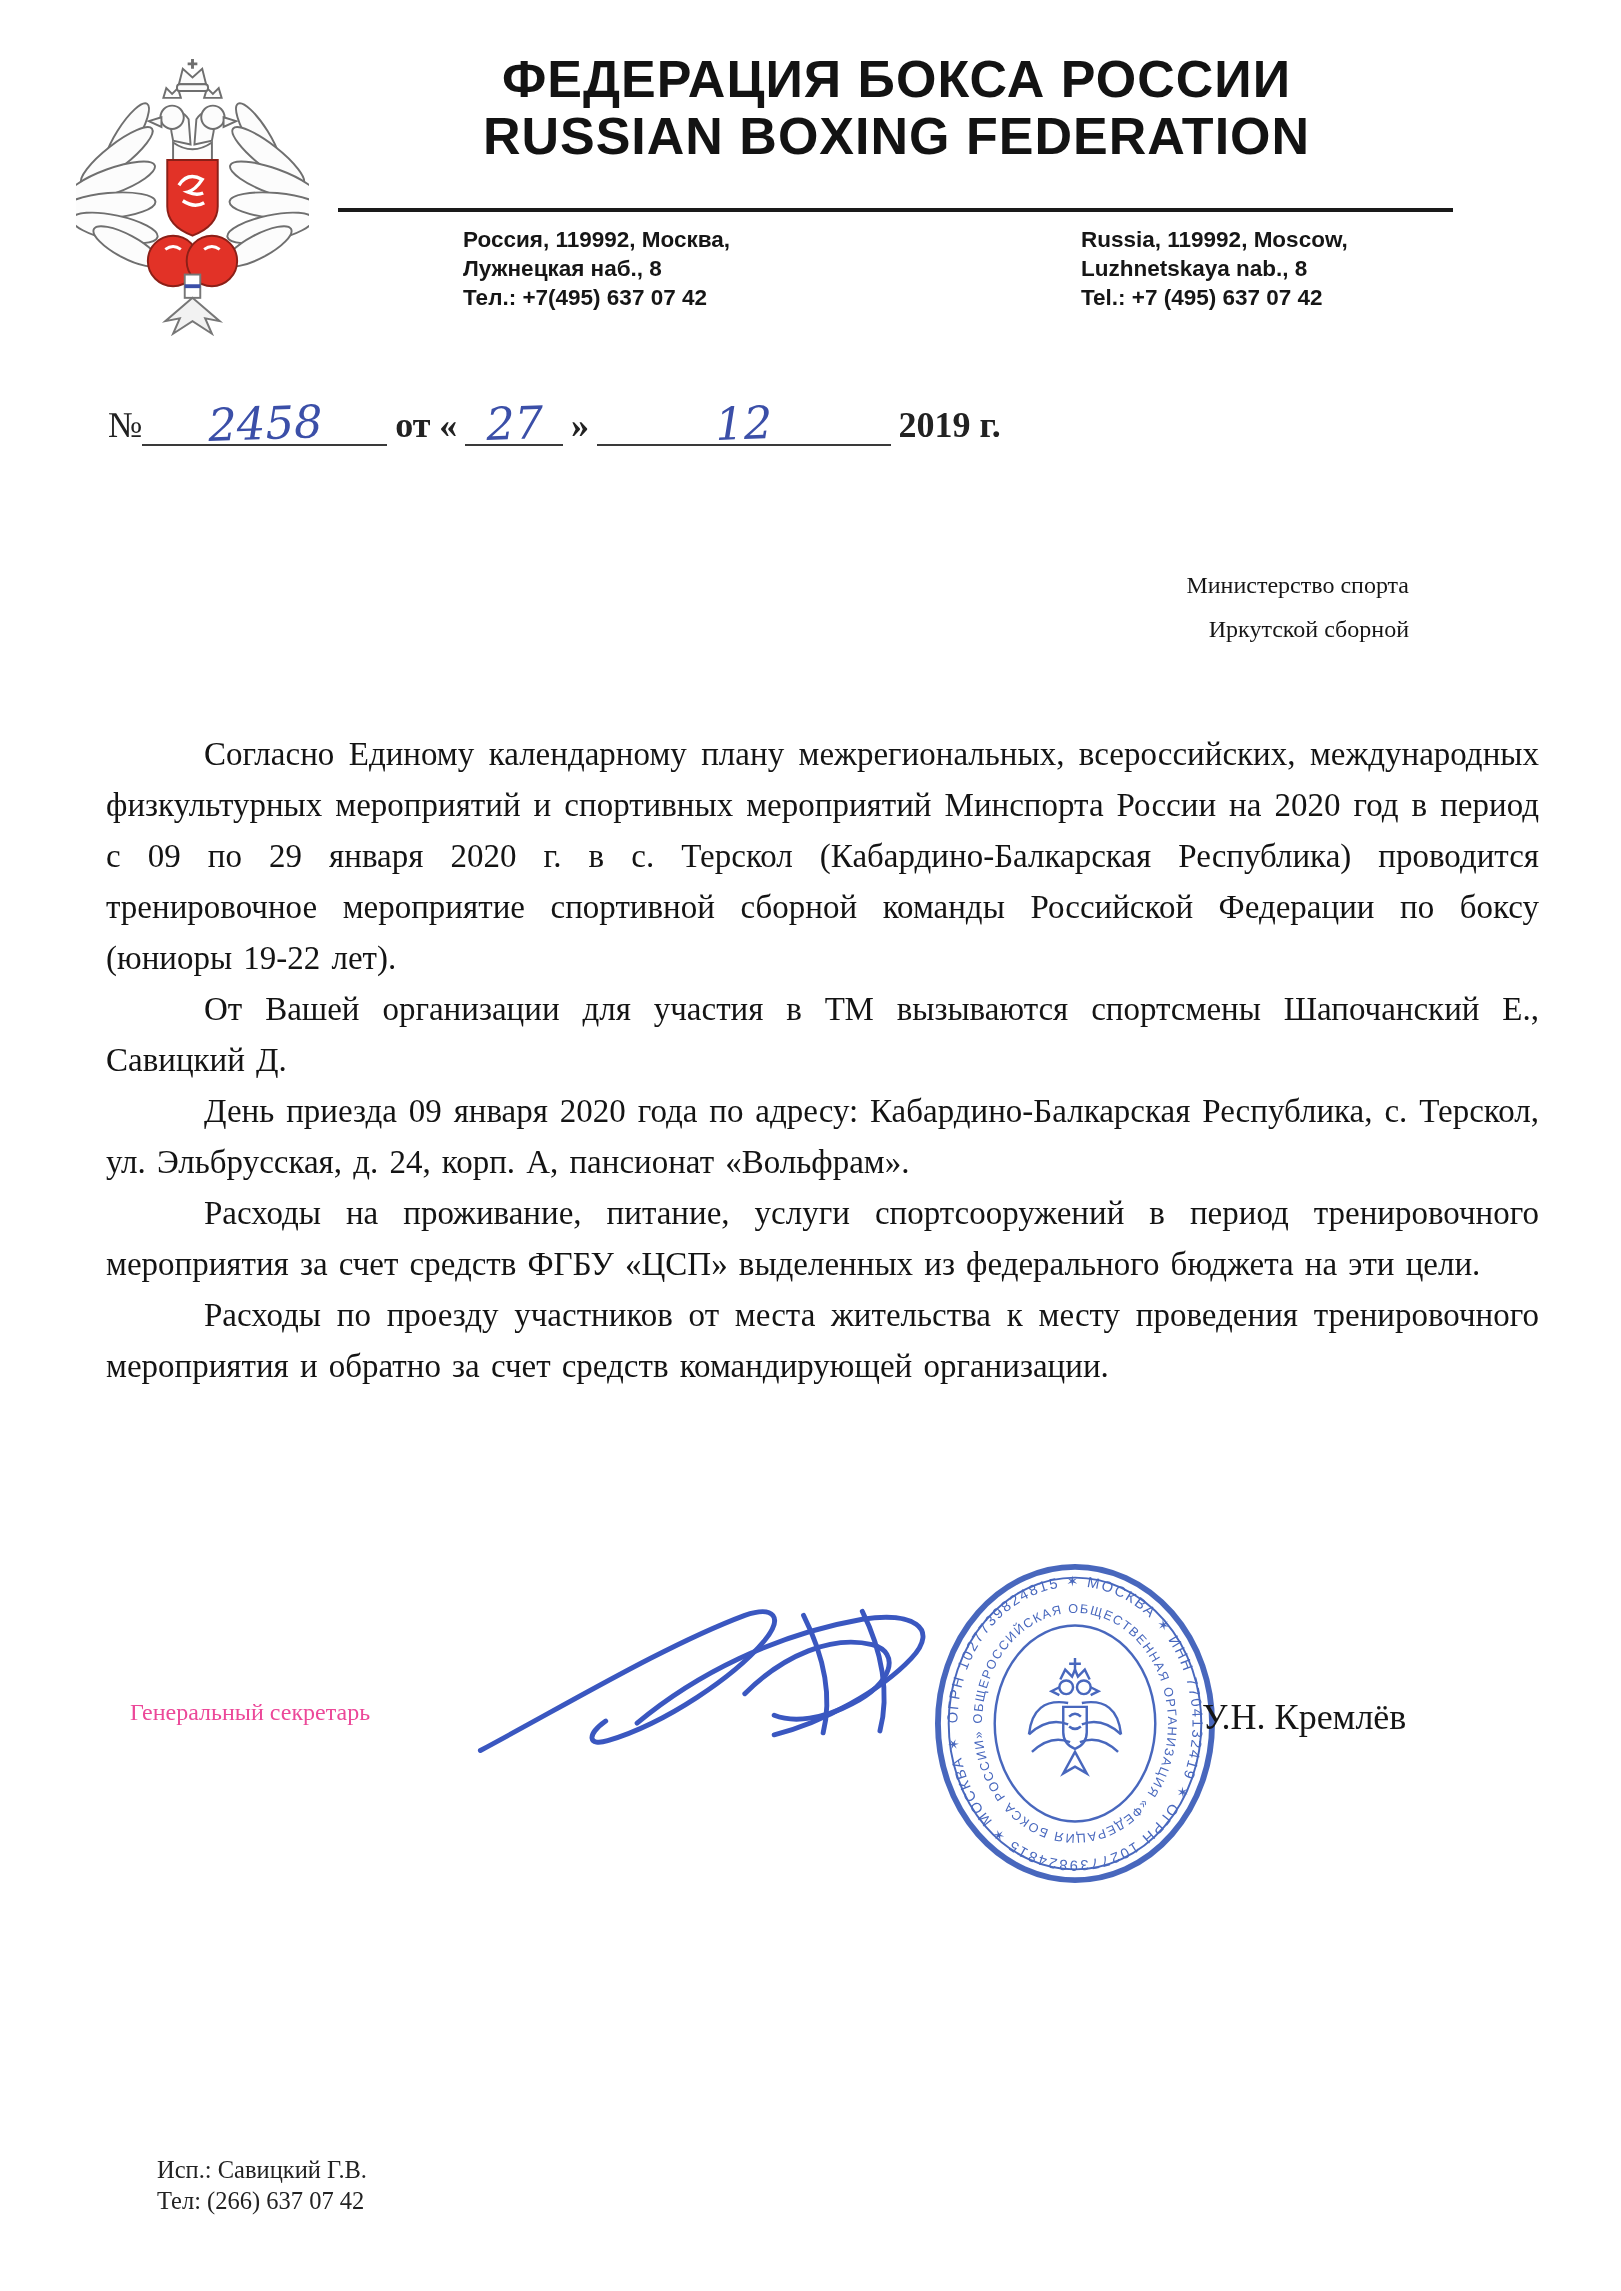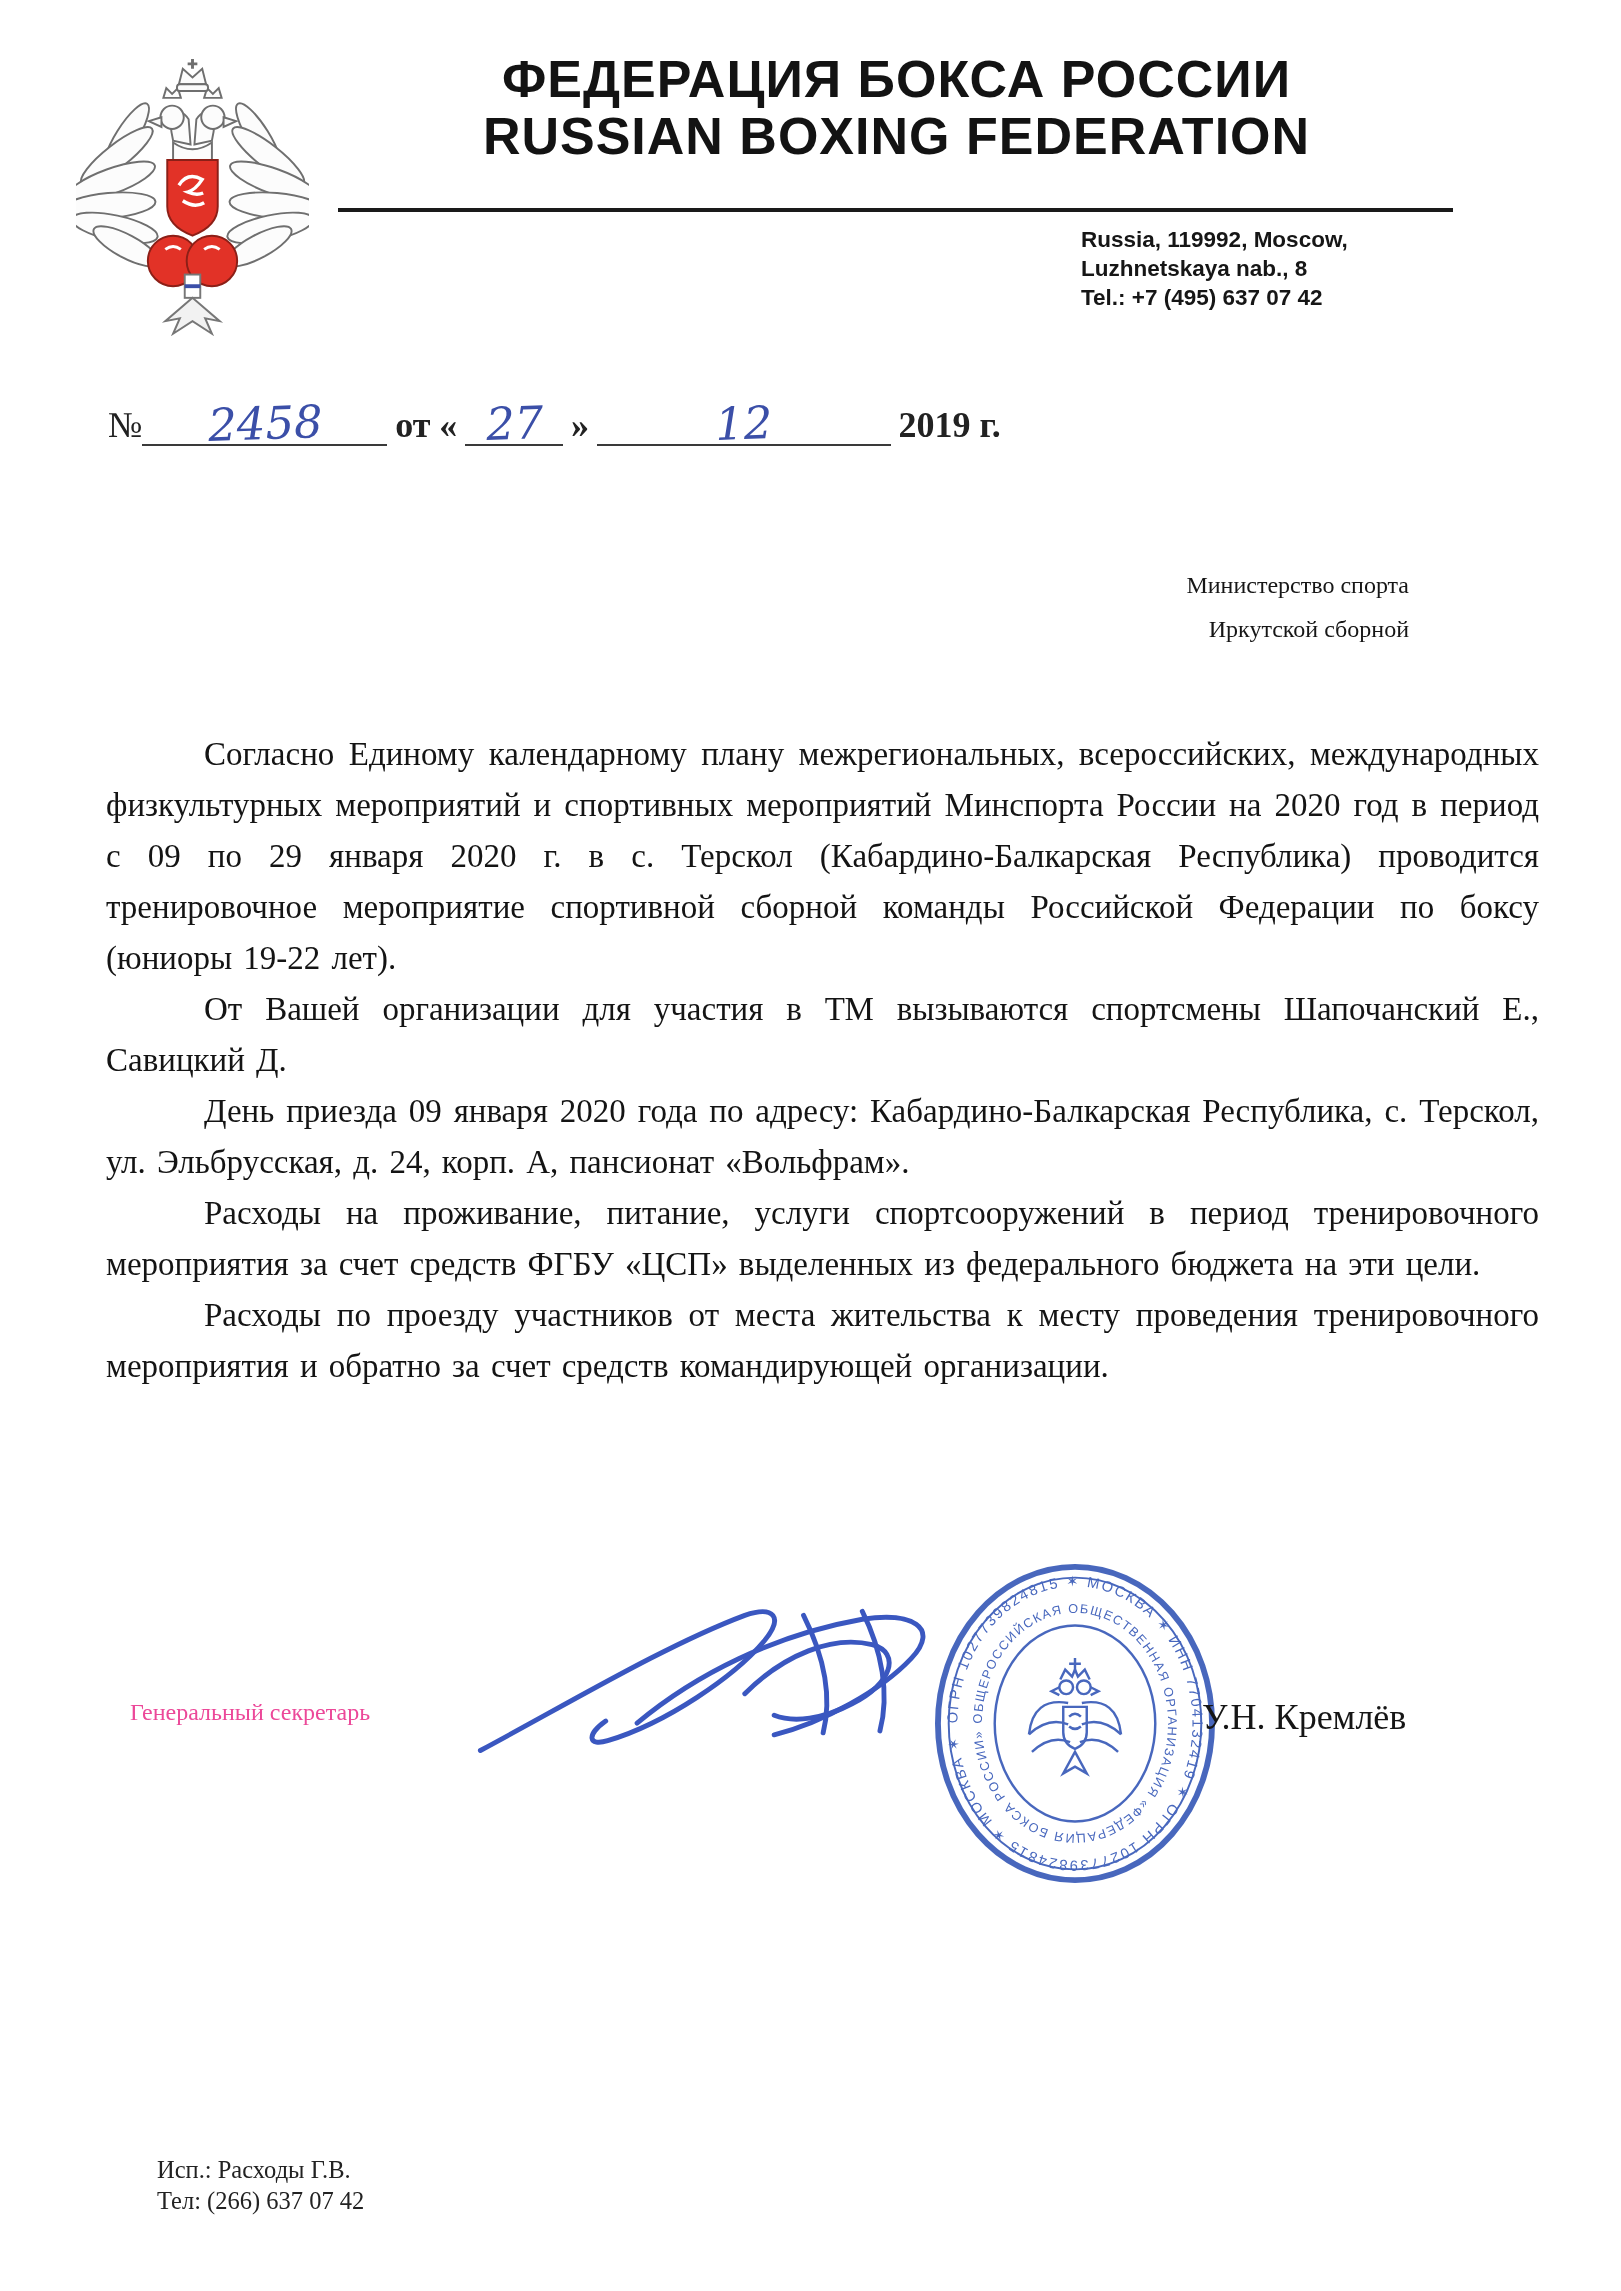--- a/index.html
+++ b/index.html
@@ -122,20 +122,25 @@
 
     <path d="M120 258 l-28 24 l15 -3 l-7 16 l20 -13 l20 13 l-7 -16 l15 3 z" fill="#f2f2f2" stroke="#777" stroke-width="2"></path>
   </svg>
 
   <div class="org-titles">
     <div class="org-ru">ФЕДЕРАЦИЯ БОКСА РОССИИ</div>
     <div class="org-en">RUSSIAN BOXING FEDERATION</div>
   </div>
   <div class="head-rule"></div>
 
+  <div class="addr addr-ru">
+    <div>Россия, 119992, Москва,</div>
+    <div>Лужнецкая наб., 8</div>
+    <div>Тел.: +7(495) 637 07 42</div>
+  </div>
   <div class="addr addr-en">
     <div>Russia, 119992, Moscow,</div>
     <div>Luzhnetskaya nab., 8</div>
     <div>Tel.: +7 (495) 637 07 42</div>
   </div>
 
   <div class="ref-line">
     <span>№</span>
     <span class="blank blank-num"><span class="hand">2458</span></span>
     <span class="ref-sep">от «</span>
@@ -198,18 +203,18 @@
       <path d="M190 150 C250 100 330 60 420 44 C470 36 500 52 470 84 C440 116 380 150 330 162"></path>
       <path d="M300 120 C340 80 390 60 430 70 C460 78 450 110 410 130 C380 146 350 150 330 142"></path>
       <path d="M360 40 C380 80 390 120 380 160"></path>
       <path d="M420 36 C440 76 448 120 438 158"></path>
     </g>
   </svg>
 
   <div class="sig-name">У.Н. Кремлёв</div>
 
   <div class="footer">
-    <div>Исп.: Расходы Г.В.</div>
+    <div>Исп.: Савицкий Г.В.</div>
     <div>Тел: (266) 637 07 42</div>
   </div>
 
 </div>
 
 
 </body></html>

